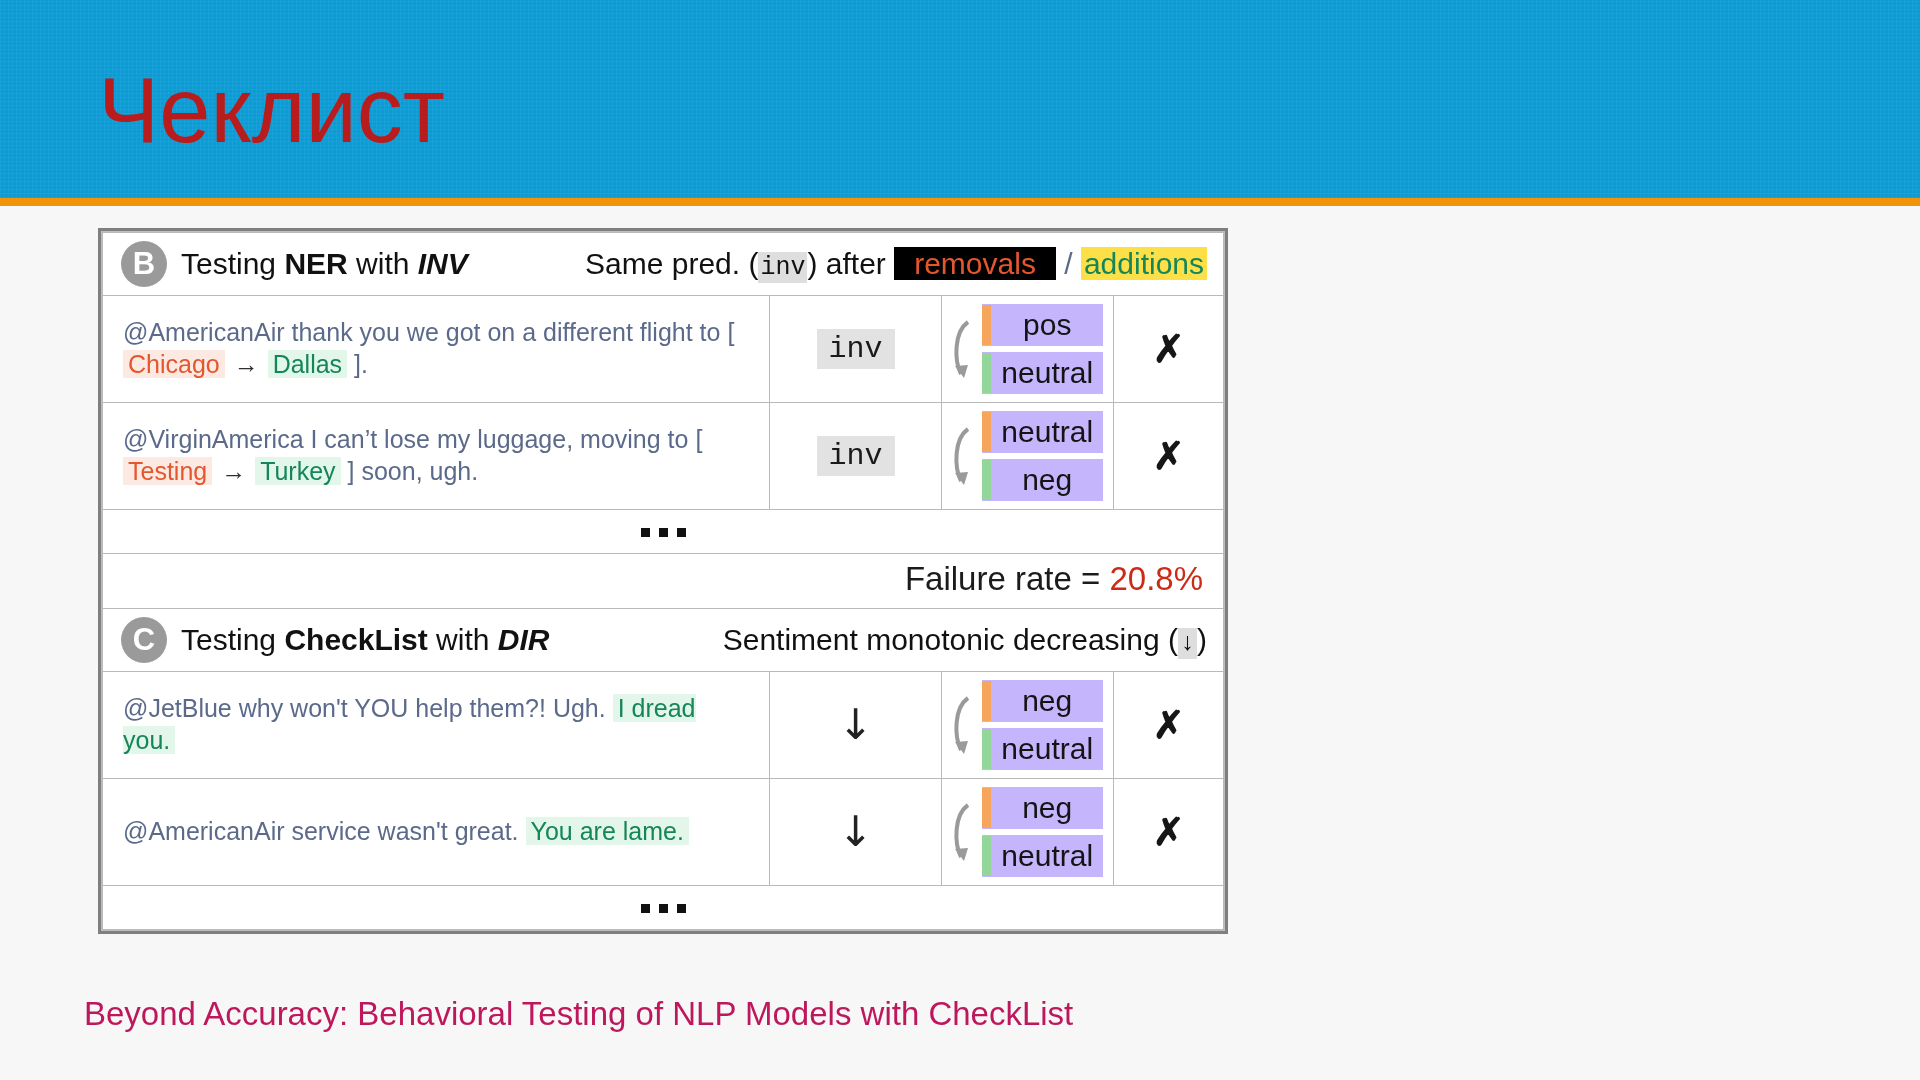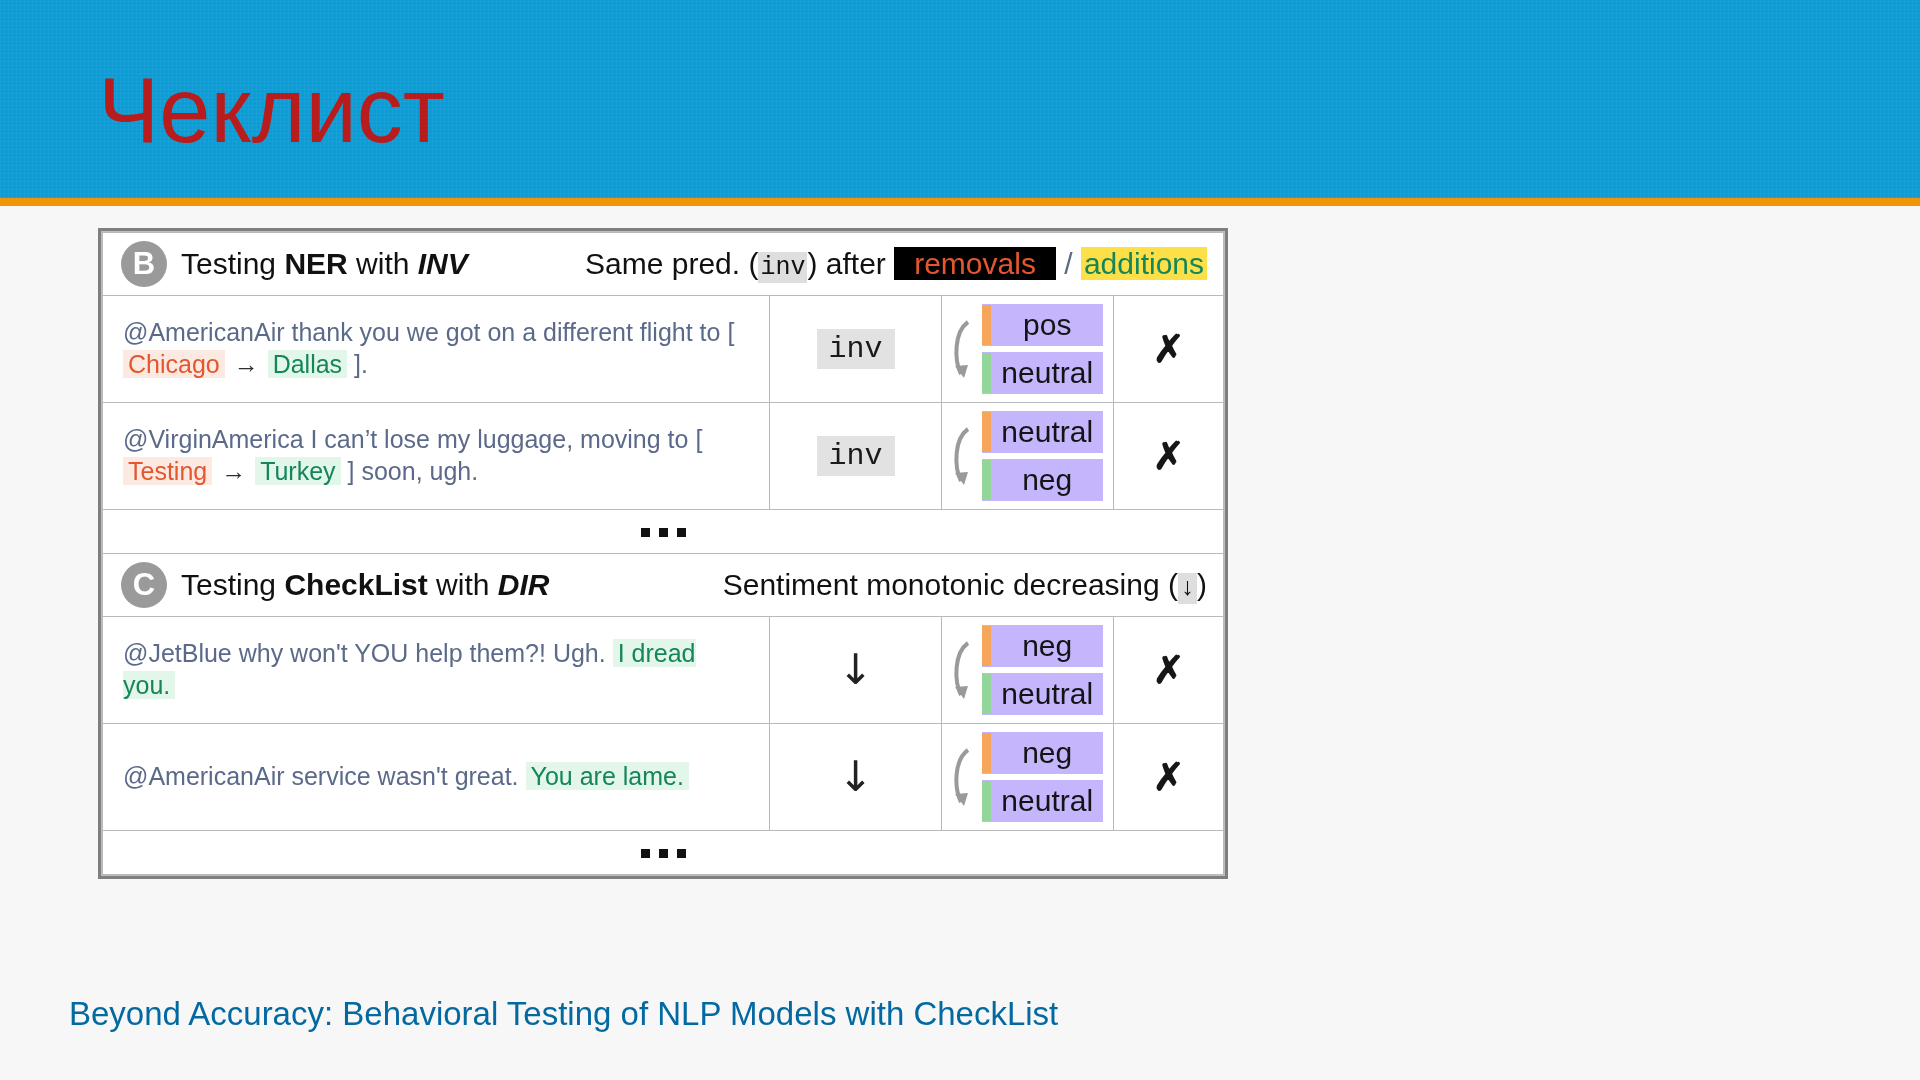--- a/index.html
+++ b/index.html
@@ -141,22 +141,22 @@
   .dots { display: inline-flex; gap: 9px; align-items: center; }
   .dots i { width: 9px; height: 9px; background: #111; display: block; }
 
   
   .failure-cell { text-align: right; padding: 6px 20px 10px 0; }
   .failure-text { font-size: 33px; color: #1b1b1b; }
   .failure-val { color: #cc2b17; }
 
   
   .caption {
-    position: absolute; left: 69px; top: 995px;
-    font-size: 33px; color: #0369a1;
+    position: absolute; left: 84px; top: 995px;
+    font-size: 33px; color: #be185d;
     font-family: "Liberation Sans", sans-serif;
   }
 </style>
 </head>
 <body>
 
 <div class="slide-banner"></div>
 <div class="slide-banner-rule"></div>
 <div class="slide-title">Чеклист</div>
 
@@ -226,20 +226,23 @@
             <td class="mark"><span>✗</span></td>
           </tr>
           <tr>
             <td colspan="4" class="ellipsis-cell"><span class="dots">
                 <i></i>
                 <i></i>
                 <i></i>
               </span></td>
           </tr>
           <tr>
+            <td colspan="4" class="failure-cell"><span class="failure-text">Failure rate = </span><span class="failure-text failure-val">20.8%</span></td>
+          </tr>
+          <tr>
             <td colspan="4" class="sec-head-cell">
               <div class="sec-head">
                 <span class="badge">C</span>
                 <span class="sec-title">Testing <b>CheckList</b> with <i>DIR</i></span>
                 <span class="sec-desc">Sentiment monotonic decreasing (<span class="mono-chip">↓</span>)</span>
               </div>
             </td>
           </tr>
           <tr>
             <td class="tweet"><span>@JetBlue why won't YOU help them?! Ugh. </span><span class="tok-add">I dread you.</span></td>

